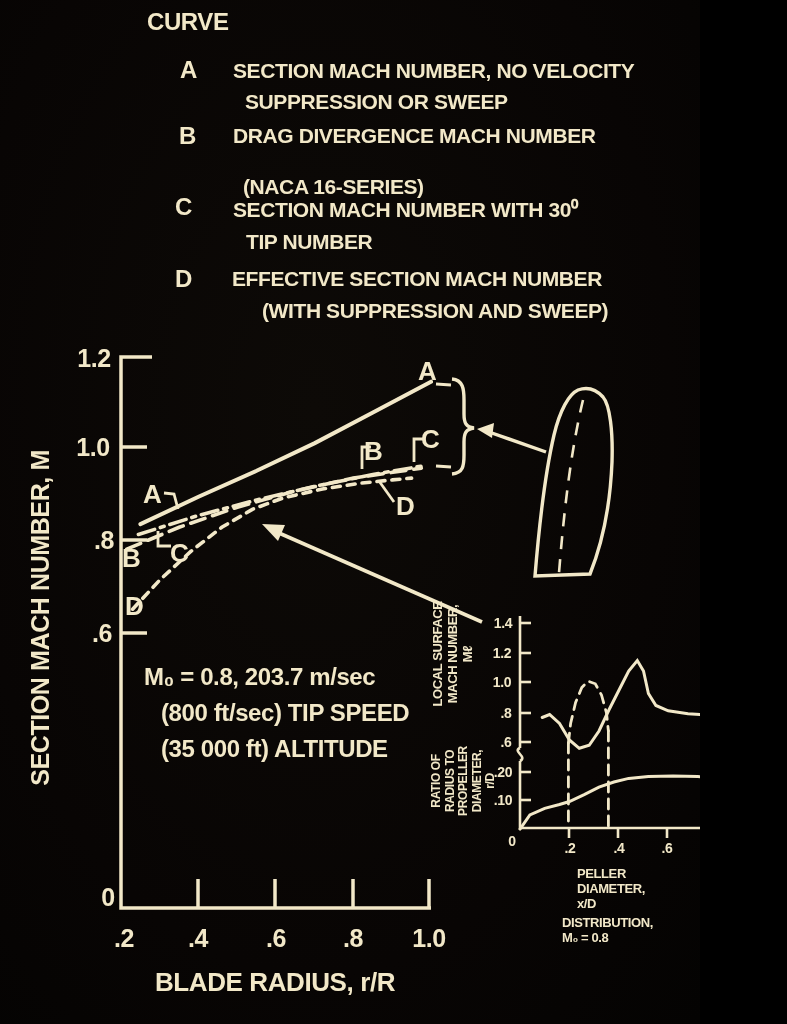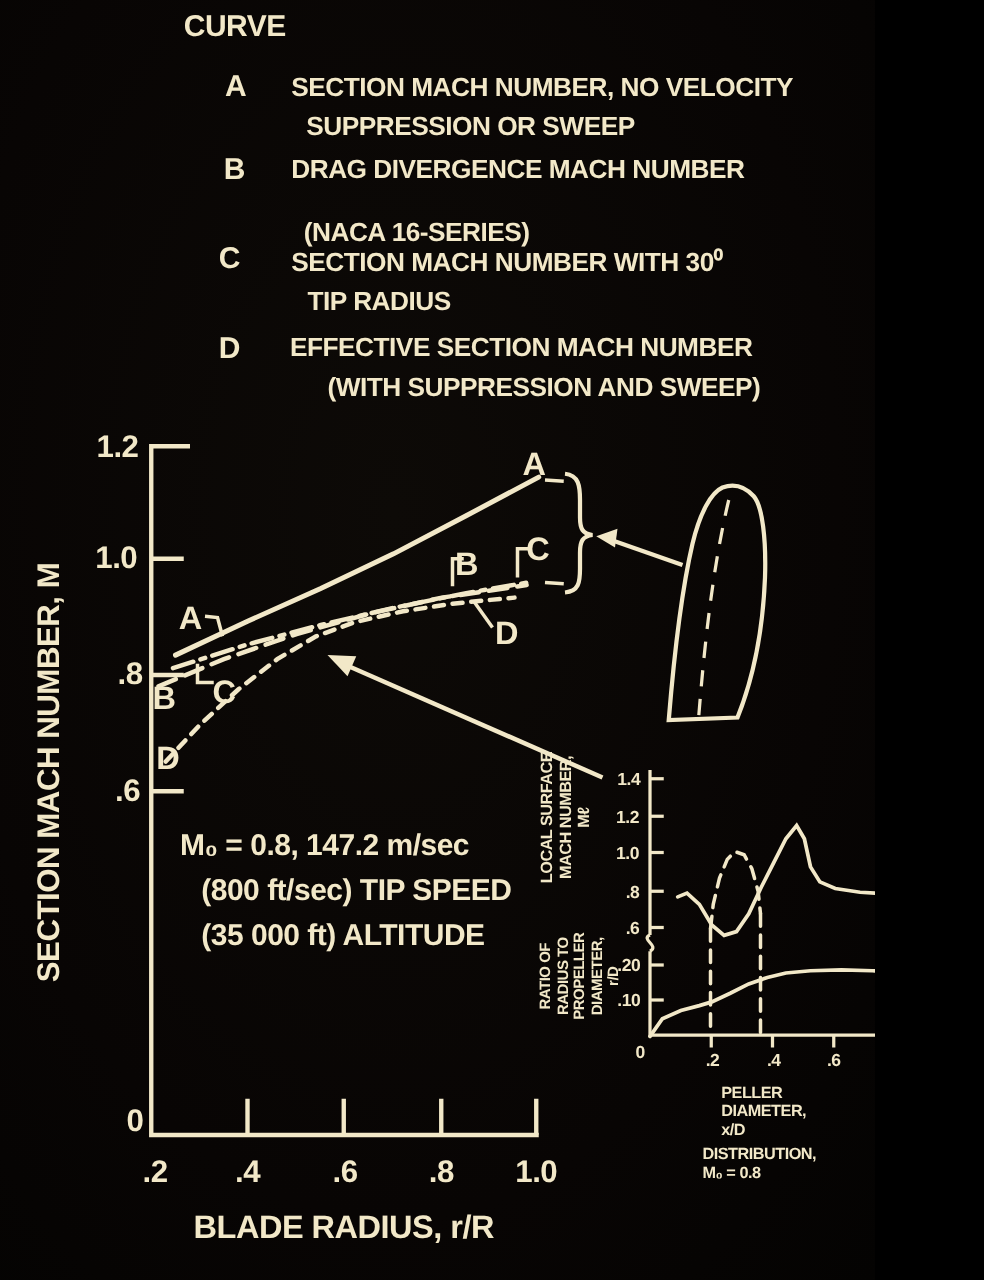--- a/index.html
+++ b/index.html
@@ -112,21 +112,21 @@
     <div class="t fz24" style="left:180px;top:56px;">A</div>
     <div class="t fz21" style="left:233px;top:59px;">SECTION MACH NUMBER, NO VELOCITY</div>
     <div class="t fz21" style="left:245px;top:90px;">SUPPRESSION OR SWEEP</div>
 
     <div class="t fz24" style="left:179px;top:122px;">B</div>
     <div class="t fz21" style="left:233px;top:124px;">DRAG DIVERGENCE MACH NUMBER</div>
     <div class="t fz21" style="left:243px;top:159px;margin-top:16px;">(NACA 16-SERIES)</div>
 
     <div class="t fz24" style="left:175px;top:193px;">C</div>
     <div class="t fz21" style="left:233px;top:195px;">SECTION MACH NUMBER WITH 30⁰</div>
-    <div class="t fz21" style="left:246px;top:230px;">TIP RADIUS</div>
+    <div class="t fz21" style="left:246px;top:230px;">TIP NUMBER</div>
 
     <div class="t fz24" style="left:175px;top:265px;">D</div>
     <div class="t fz21" style="left:232px;top:267px;">EFFECTIVE SECTION MACH NUMBER</div>
     <div class="t fz21" style="left:262px;top:299px;">(WITH SUPPRESSION AND SWEEP)</div>
   </div>
 
   <div class="rot rot-main t">SECTION MACH NUMBER, M</div>
   <div class="t fz26 ctr" style="left:275px;top:982px;">BLADE RADIUS, r/R</div>
 
   <span class="t fz25 ctr" style="left:94px;top:358px;">1.2</span>
@@ -144,21 +144,21 @@
   <span class="curve-lab" style="left:143px;top:479px;">A</span>
   <span class="curve-lab" style="left:122px;top:543px;">B</span>
   <span class="curve-lab" style="left:170px;top:538px;">C</span>
   <span class="curve-lab" style="left:125px;top:591px;">D</span>
   <span class="curve-lab" style="left:418px;top:356px;">A</span>
   <span class="curve-lab" style="left:364px;top:436px;">B</span>
   <span class="curve-lab" style="left:421px;top:424px;">C</span>
   <span class="curve-lab" style="left:396px;top:491px;">D</span>
 
   <div class="anno">
-    <div>M₀ = 0.8,  147.2 m/sec</div>
+    <div>M₀ = 0.8,  203.7 m/sec</div>
     <div class="ind">(800 ft/sec) TIP SPEED</div>
     <div class="ind">(35 000 ft) ALTITUDE</div>
   </div>
 
   <div class="rot rot-ins-top">
     <div>LOCAL SURFACE</div>
     <div>MACH NUMBER,</div>
     <div>Mℓ</div>
   </div>
   <div class="rot rot-ins-bot">

